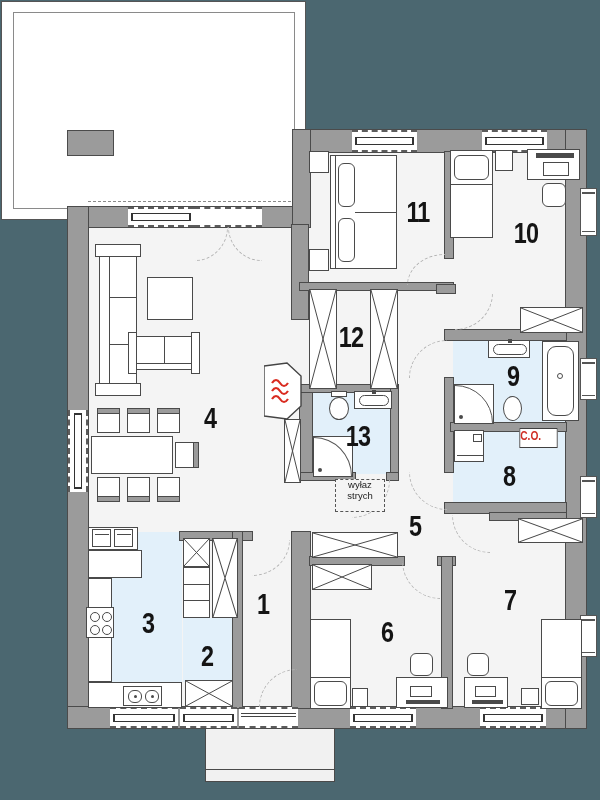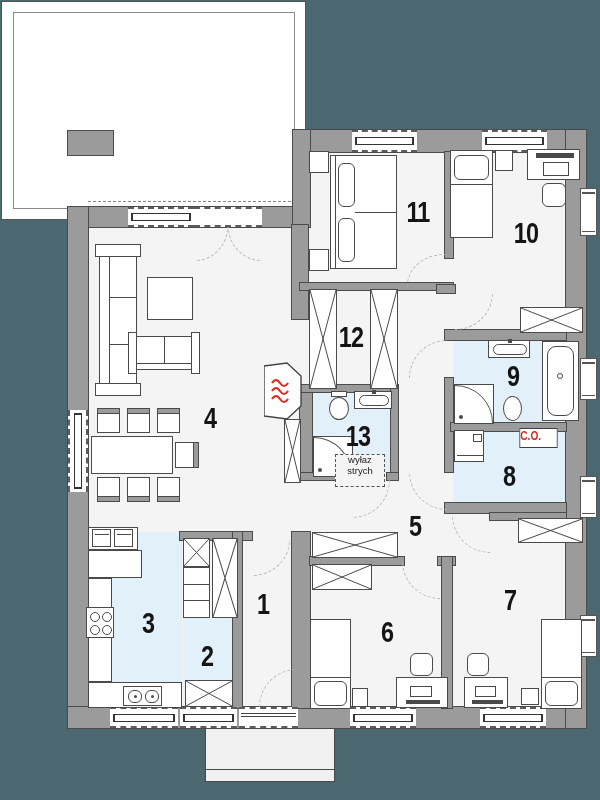--- a/index.html
+++ b/index.html
@@ -381,18 +381,18 @@
     <div class="rlabel" style="left:415px;top:526px">5</div>
     <div class="rlabel" style="left:387px;top:632px">6</div>
     <div class="rlabel" style="left:510px;top:600px">7</div>
     <div class="rlabel" style="left:509px;top:476px">8</div>
     <div class="rlabel" style="left:513px;top:376px">9</div>
     <div class="rlabel" style="left:526px;top:233px">10</div>
     <div class="rlabel" style="left:418px;top:212px">11</div>
     <div class="rlabel" style="left:351px;top:337px">12</div>
     <div class="rlabel" style="left:358px;top:436px">13</div>
     <div class="cobox" style="left:516px;top:428px;width:45px;height:20px">C.O.</div>
-    <div class="attic" style="left:335px;top:454px;width:50px;height:33px">
+    <div class="attic" style="left:335px;top:479px;width:50px;height:33px">
       <span>wyłaz</span>
       <span>strych</span>
     </div>
   </div>
 </div>
 
 </body></html>

